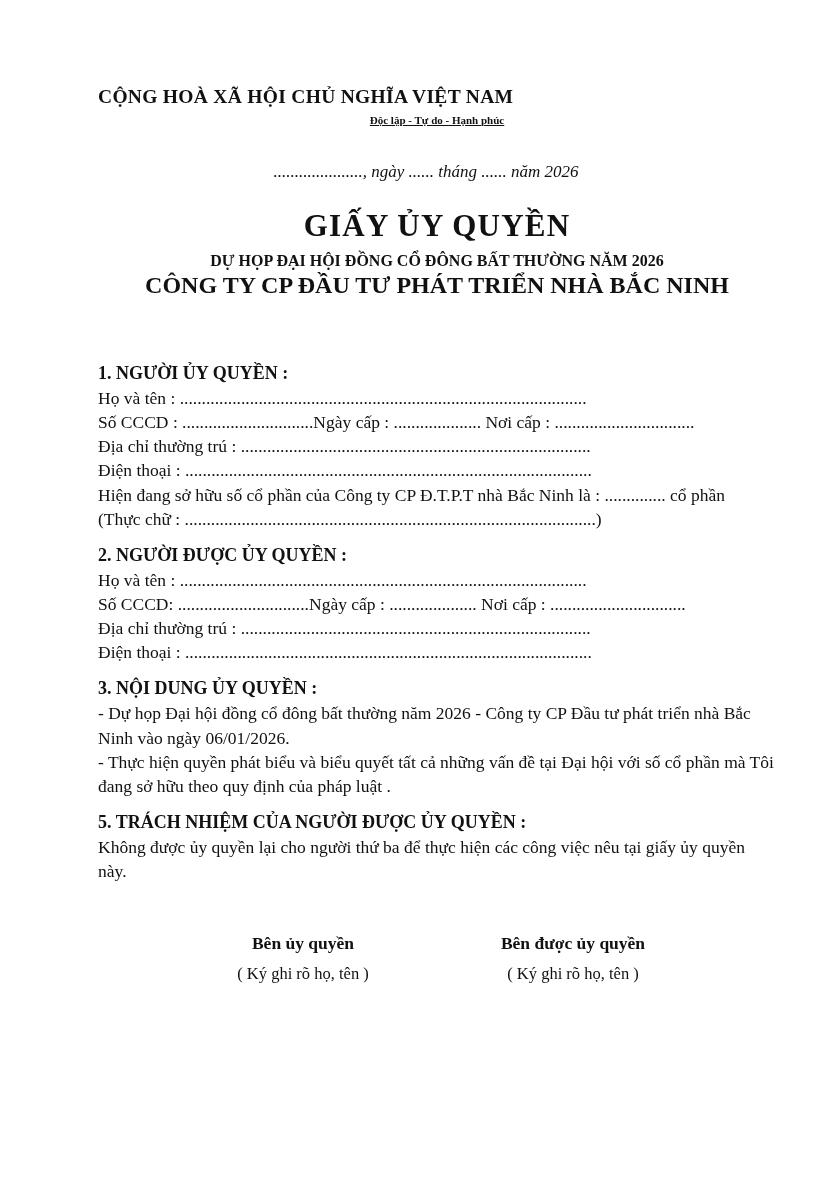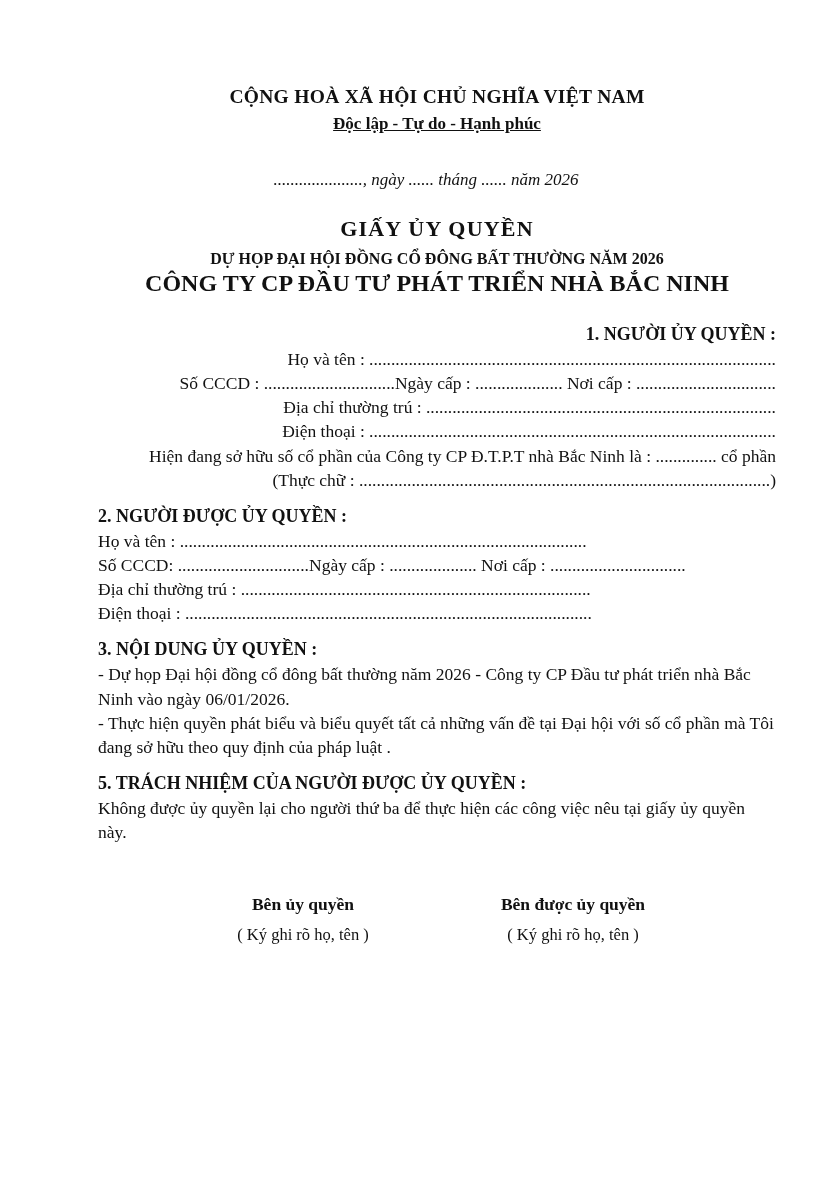--- a/index.html
+++ b/index.html
@@ -20,41 +20,40 @@
     width: 836px;
     height: 1181px;
     box-sizing: border-box;
     padding: 86px 60px 0 98px;
   }
 
   .national-title {
     font-size: 19.5px;
     font-weight: bold;
     letter-spacing: 0.3px;
-    text-align: center;
     margin: 0 0 6px 0;
   }
   .national-sub {
-    font-size: 17px;
+    font-size: 11px;
     font-weight: bold;
     text-align: center;
     text-decoration: underline;
     margin: 0;
   }
   .date-line {
     margin-top: 36px;
     text-align: center;
     font-size: 17px;
     font-style: italic;
     padding-right: 22px;
   }
   .doc-title {
     margin-top: 26px;
     text-align: center;
-    font-size: 22px;
+    font-size: 31px;
     font-weight: bold;
     letter-spacing: 1.2px;
   }
   .doc-sub1 {
     margin-top: 8px;
     text-align: center;
     font-size: 16px;
     font-weight: bold;
   }
   .doc-sub2 {
@@ -72,21 +71,21 @@
   .body-line {
     font-size: 17.5px;
     line-height: 1.38;
     margin: 0;
   }
   .body-para {
     font-size: 17.5px;
     line-height: 1.38;
     margin: 0;
   }
-  #section1 { margin-top: 27px; text-align: right; }
+  #section1 { margin-top: 64px; }
   .sig-row {
     margin-top: 50px;
     display: flex;
     justify-content: flex-start;
     padding: 0 30px 0 70px;
   }
   .sig-col { text-align: center; width: 270px; }
   .sig-title { font-size: 17.5px; font-weight: bold; }
   .sig-note { font-size: 16.5px; margin-top: 10px; }
 </style>

